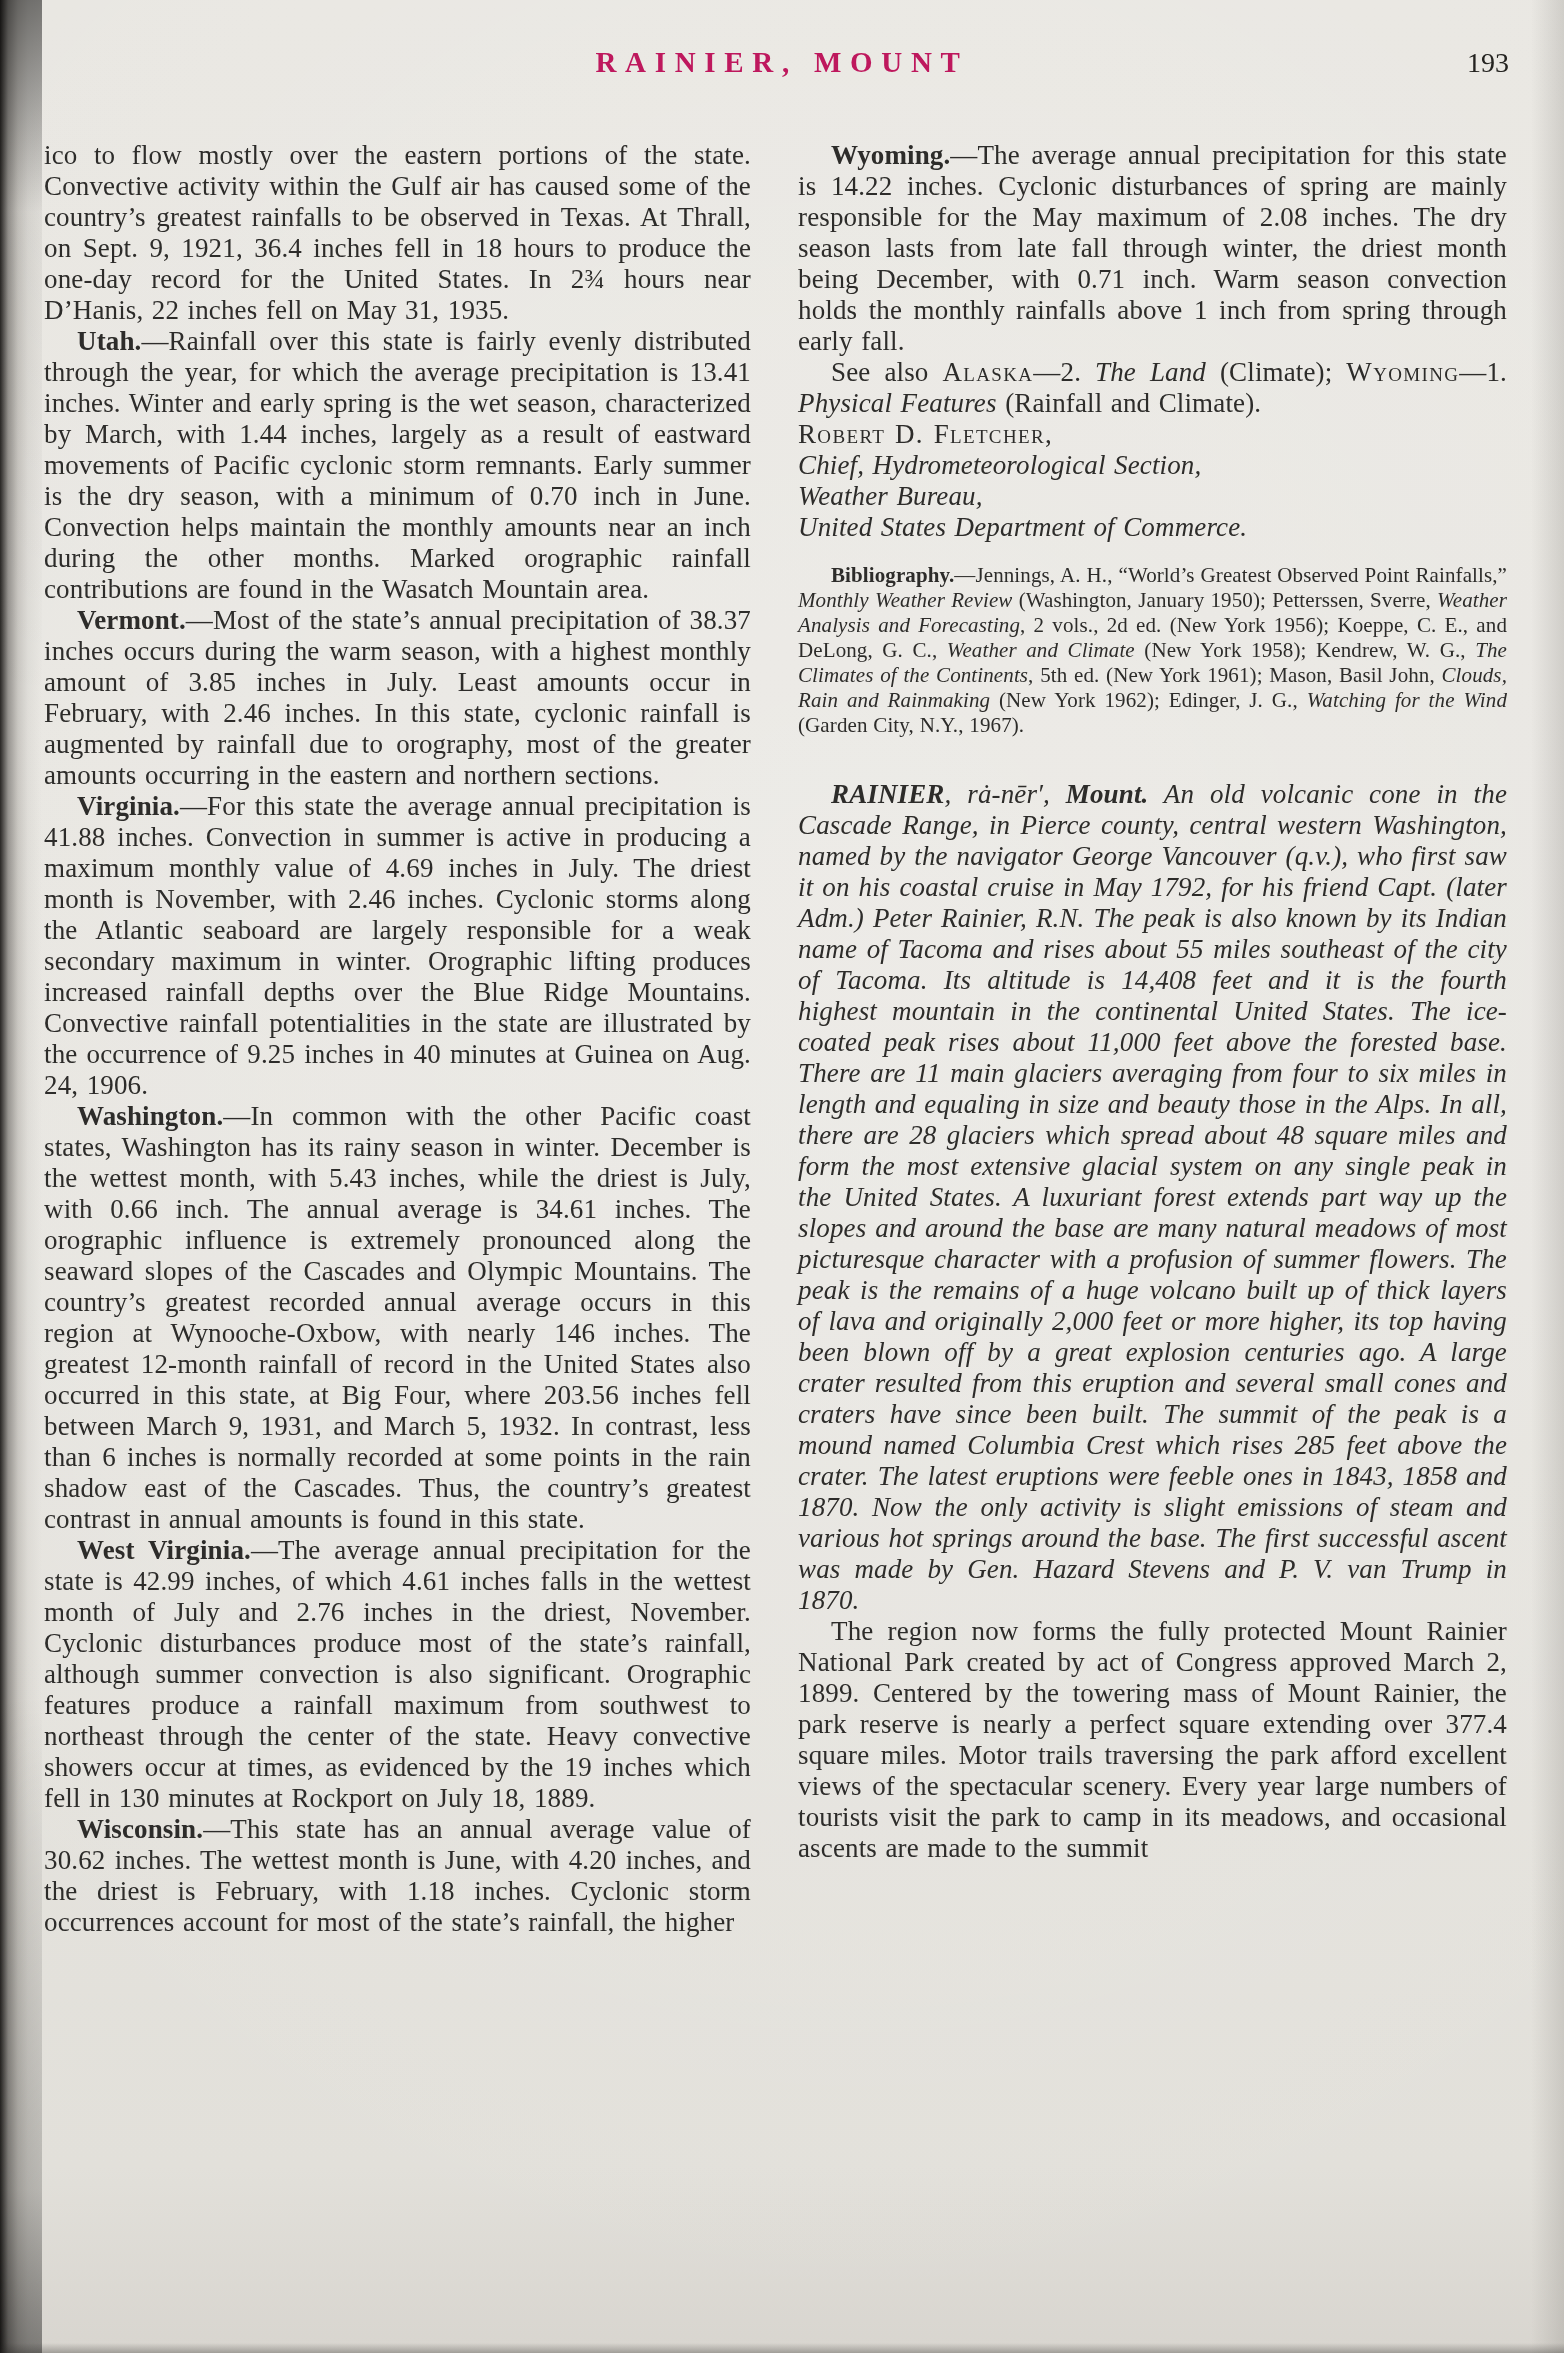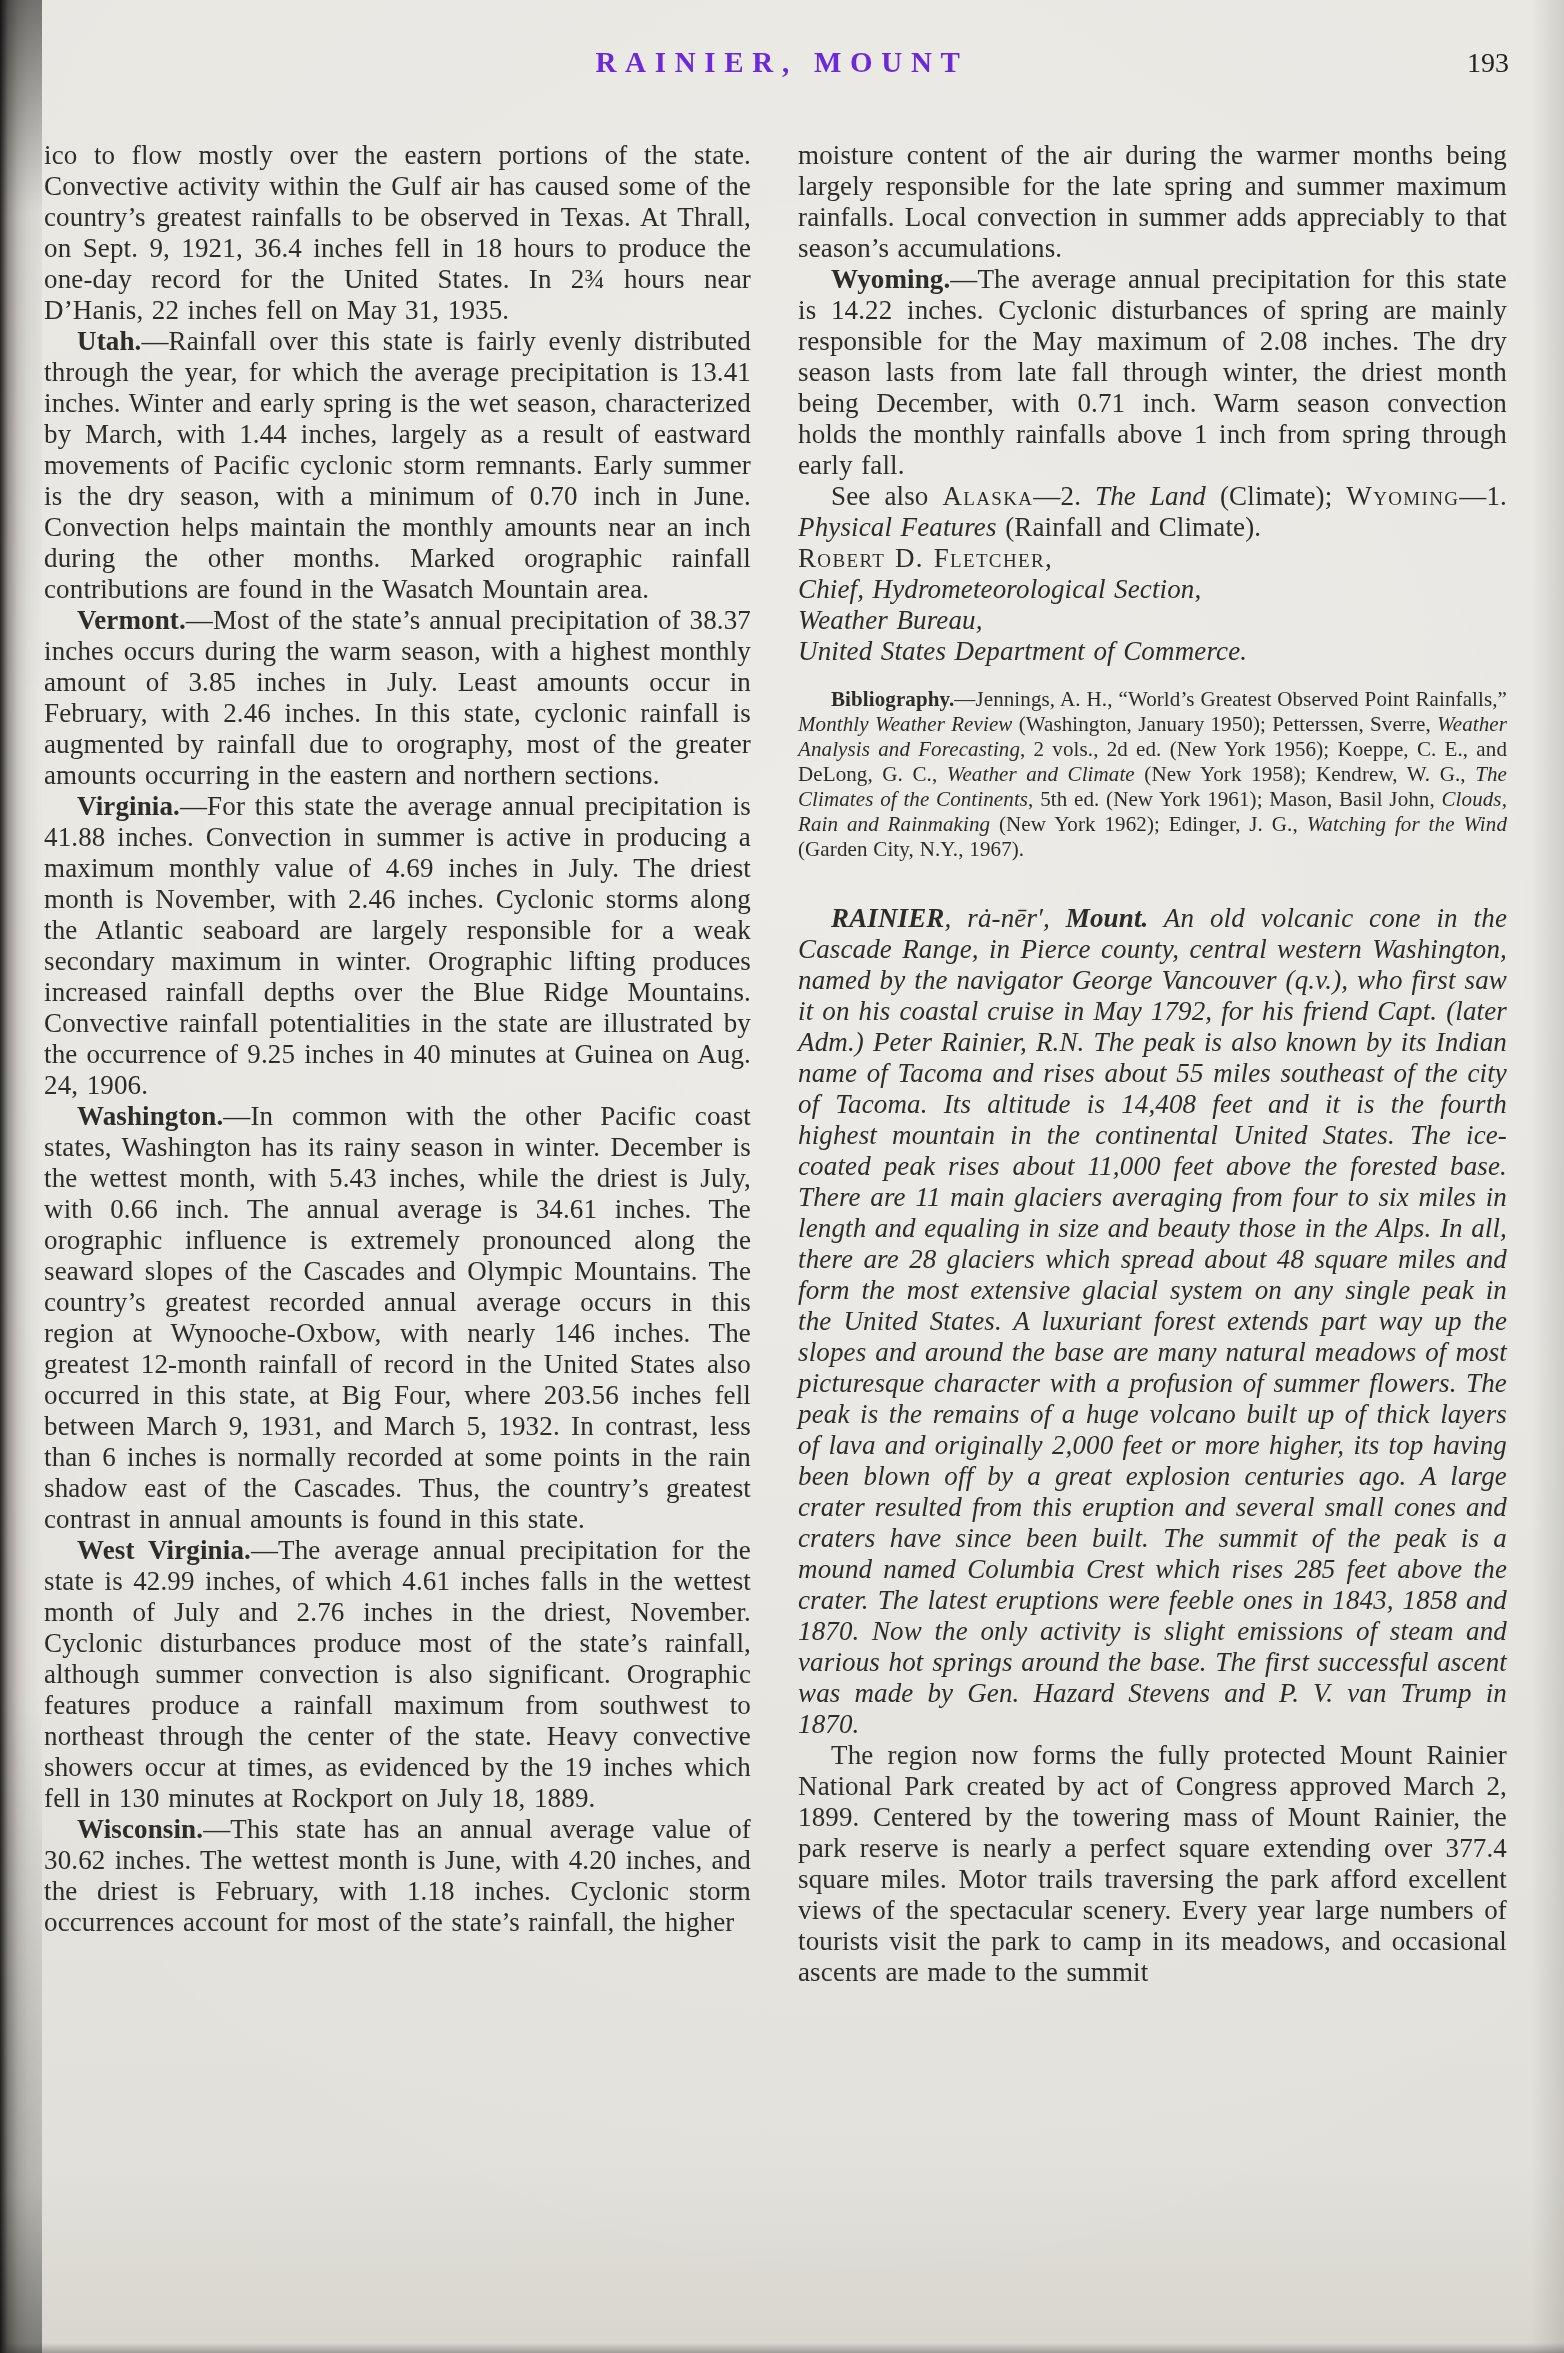--- a/index.html
+++ b/index.html
@@ -62,21 +62,21 @@
     width: 100%;
     height: 38px;
   }
   .header-title {
     position: absolute;
     left: 0; right: 0;
     text-align: center;
     font-size: 29px;
     font-weight: bold;
     letter-spacing: 0.30em;
-    color: #6d28d9;
+    color: #be185d;
   }
   .page-number {
     position: absolute;
     right: 55px;
     top: 0.8px;
     font-size: 28px;
     color: #242320;
   }
 
   .col {
@@ -126,21 +126,20 @@
     <p class="para"><span>ico to flow mostly over the eastern portions of the state. Convective activity within the Gulf air has caused some of the country’s greatest rainfalls to be observed in Texas. At Thrall, on Sept. 9, 1921, 36.4 inches fell in 18 hours to produce the one-day record for the United States. In 2¾ hours near D’Hanis, 22 inches fell on May 31, 1935.</span></p>
     <p class="para indent"><span class="s-b">Utah.</span><span>—Rainfall over this state is fairly evenly distributed through the year, for which the average precipitation is 13.41 inches. Winter and early spring is the wet season, characterized by March, with 1.44 inches, largely as a result of eastward movements of Pacific cyclonic storm remnants. Early summer is the dry season, with a minimum of 0.70 inch in June. Convection helps maintain the monthly amounts near an inch during the other months. Marked orographic rainfall contributions are found in the Wasatch Mountain area.</span></p>
     <p class="para indent"><span class="s-b">Vermont.</span><span>—Most of the state’s annual precipitation of 38.37 inches occurs during the warm season, with a highest monthly amount of 3.85 inches in July. Least amounts occur in February, with 2.46 inches. In this state, cyclonic rainfall is augmented by rainfall due to orography, most of the greater amounts occurring in the eastern and northern sections.</span></p>
     <p class="para indent"><span class="s-b">Virginia.</span><span>—For this state the average annual precipitation is 41.88 inches. Convection in summer is active in producing a maximum monthly value of 4.69 inches in July. The driest month is November, with 2.46 inches. Cyclonic storms along the Atlantic seaboard are largely responsible for a weak secondary maximum in winter. Orographic lifting produces increased rainfall depths over the Blue Ridge Mountains. Convective rainfall potentialities in the state are illustrated by the occurrence of 9.25 inches in 40 minutes at Guinea on Aug. 24, 1906.</span></p>
     <p class="para indent"><span class="s-b">Washington.</span><span>—In common with the other Pacific coast states, Washington has its rainy season in winter. December is the wettest month, with 5.43 inches, while the driest is July, with 0.66 inch. The annual average is 34.61 inches. The orographic influence is extremely pronounced along the seaward slopes of the Cascades and Olympic Mountains. The country’s greatest recorded annual average occurs in this region at Wynooche-Oxbow, with nearly 146 inches. The greatest 12-month rainfall of record in the United States also occurred in this state, at Big Four, where 203.56 inches fell between March 9, 1931, and March 5, 1932. In contrast, less than 6 inches is normally recorded at some points in the rain shadow east of the Cascades. Thus, the country’s greatest contrast in annual amounts is found in this state.</span></p>
     <p class="para indent"><span class="s-b">West Virginia.</span><span>—The average annual precipitation for the state is 42.99 inches, of which 4.61 inches falls in the wettest month of July and 2.76 inches in the driest, November. Cyclonic disturbances produce most of the state’s rainfall, although summer convection is also significant. Orographic features produce a rainfall maximum from southwest to northeast through the center of the state. Heavy convective showers occur at times, as evidenced by the 19 inches which fell in 130 minutes at Rockport on July 18, 1889.</span></p>
     <p class="para indent"><span class="s-b">Wisconsin.</span><span>—This state has an annual average value of 30.62 inches. The wettest month is June, with 4.20 inches, and the driest is February, with 1.18 inches. Cyclonic storm occurrences account for most of the state’s rainfall, the higher</span></p>
   </div>
 
 <div class="col col-right">
-    <p class="para"><span>moisture content of the air during the warmer months being largely responsible for the late spring and summer maximum rainfalls. Local convection in summer adds appreciably to that season’s accumulations.</span></p>
     <p class="para indent"><span class="s-b">Wyoming.</span><span>—The average annual precipitation for this state is 14.22 inches. Cyclonic disturbances of spring are mainly responsible for the May maximum of 2.08 inches. The dry season lasts from late fall through winter, the driest month being December, with 0.71 inch. Warm season convection holds the monthly rainfalls above 1 inch from spring through early fall.</span></p>
     <p class="para indent"><span>See also </span><span class="s-sc">Alaska</span><span>—2. </span><span class="s-i">The Land</span><span> (Climate); </span><span class="s-sc">Wyoming</span><span>—1. </span><span class="s-i">Physical Features</span><span> (Rainfall and Climate).</span></p>
     <p class="para sig"><span class="s-sc">Robert D. Fletcher,</span></p>
     <p class="para sig"><span class="s-i">Chief, Hydrometeorological Section,</span></p>
     <p class="para sig"><span class="s-i">Weather Bureau,</span></p>
     <p class="para sig"><span class="s-i">United States Department of Commerce.</span></p>
     <p class="para bib indent"><span class="s-b">Bibliography.</span><span>—Jennings, A. H., “World’s Greatest Observed Point Rainfalls,” </span><span class="s-i">Monthly Weather Review</span><span> (Washington, January 1950); Petterssen, Sverre, </span><span class="s-i">Weather Analysis and Forecasting</span><span>, 2 vols., 2d ed. (New York 1956); Koeppe, C. E., and DeLong, G. C., </span><span class="s-i">Weather and Climate</span><span> (New York 1958); Kendrew, W. G., </span><span class="s-i">The Climates of the Continents</span><span>, 5th ed. (New York 1961); Mason, Basil John, </span><span class="s-i">Clouds, Rain and Rainmaking</span><span> (New York 1962); Edinger, J. G., </span><span class="s-i">Watching for the Wind</span><span> (Garden City, N.Y., 1967).</span></p>
     <p class="para indent entry"><span class="s-b">RAINIER</span><span>, rȧ-nēr′, </span><span class="s-b">Mount.</span><span> An old volcanic cone in the Cascade Range, in Pierce county, central western Washington, named by the navigator George Vancouver (q.v.), who first saw it on his coastal cruise in May 1792, for his friend Capt. (later Adm.) Peter Rainier, R.N. The peak is also known by its Indian name of Tacoma and rises about 55 miles southeast of the city of Tacoma. Its altitude is 14,408 feet and it is the fourth highest mountain in the continental United States. The ice-coated peak rises about 11,000 feet above the forested base. There are 11 main glaciers averaging from four to six miles in length and equaling in size and beauty those in the Alps. In all, there are 28 glaciers which spread about 48 square miles and form the most extensive glacial system on any single peak in the United States. A luxuriant forest extends part way up the slopes and around the base are many natural meadows of most picturesque character with a profusion of summer flowers. The peak is the remains of a huge volcano built up of thick layers of lava and originally 2,000 feet or more higher, its top having been blown off by a great explosion centuries ago. A large crater resulted from this eruption and several small cones and craters have since been built. The summit of the peak is a mound named Columbia Crest which rises 285 feet above the crater. The latest eruptions were feeble ones in 1843, 1858 and 1870. Now the only activity is slight emissions of steam and various hot springs around the base. The first successful ascent was made by Gen. Hazard Stevens and P. V. van Trump in 1870.</span></p>
     <p class="para indent"><span>The region now forms the fully protected Mount Rainier National Park created by act of Congress approved March 2, 1899. Centered by the towering mass of Mount Rainier, the park reserve is nearly a perfect square extending over 377.4 square miles. Motor trails traversing the park afford excellent views of the spectacular scenery. Every year large numbers of tourists visit the park to camp in its meadows, and occasional ascents are made to the summit</span></p>
   </div>

